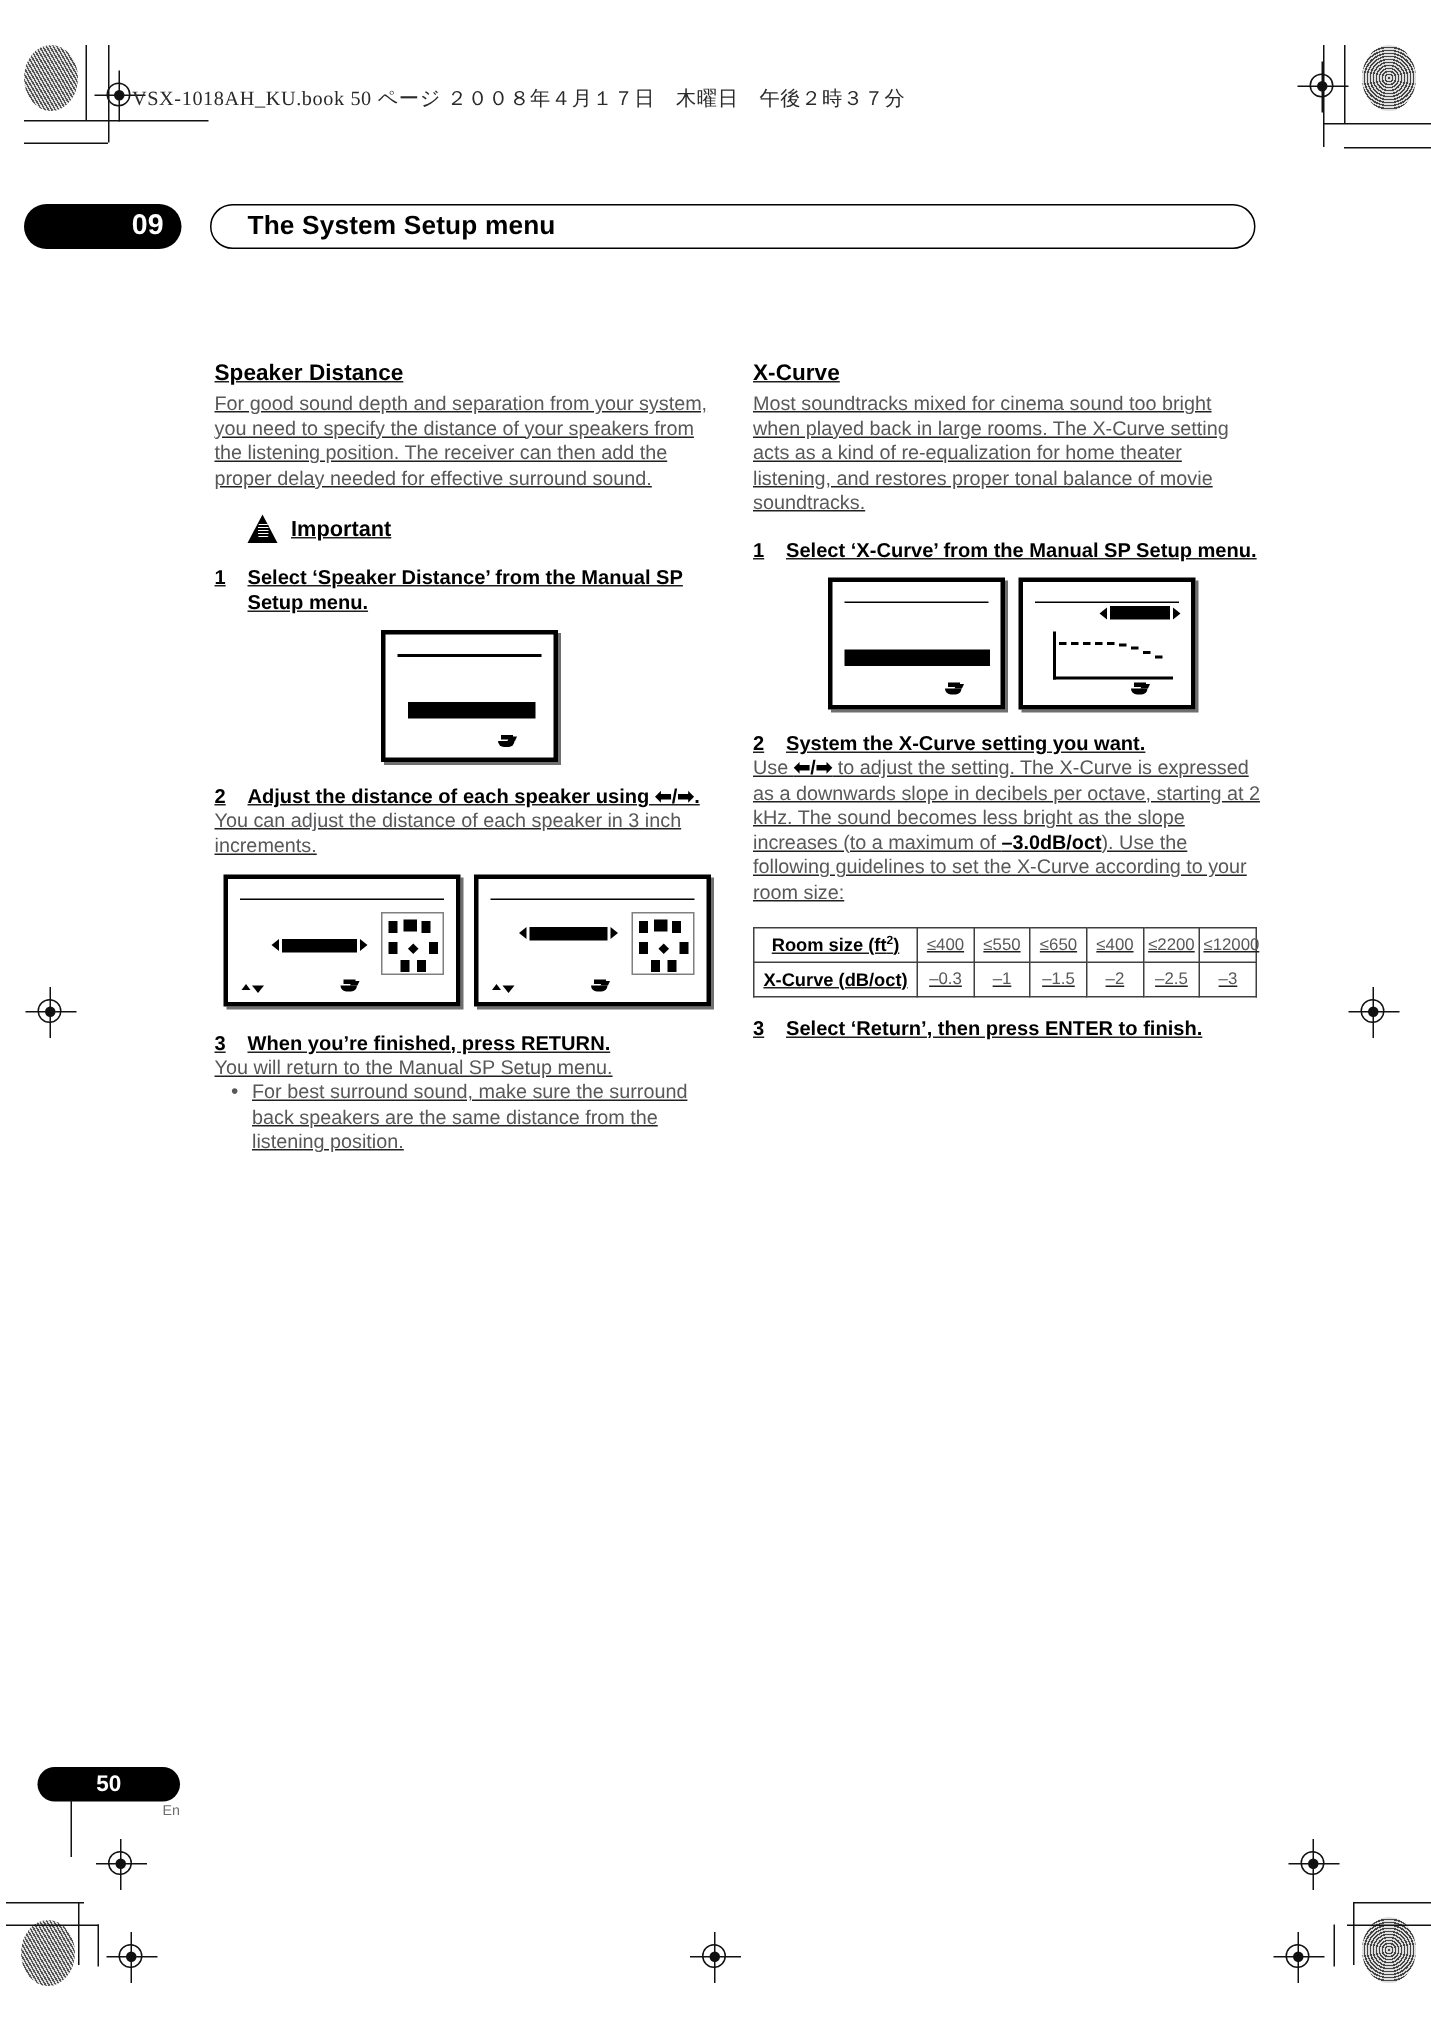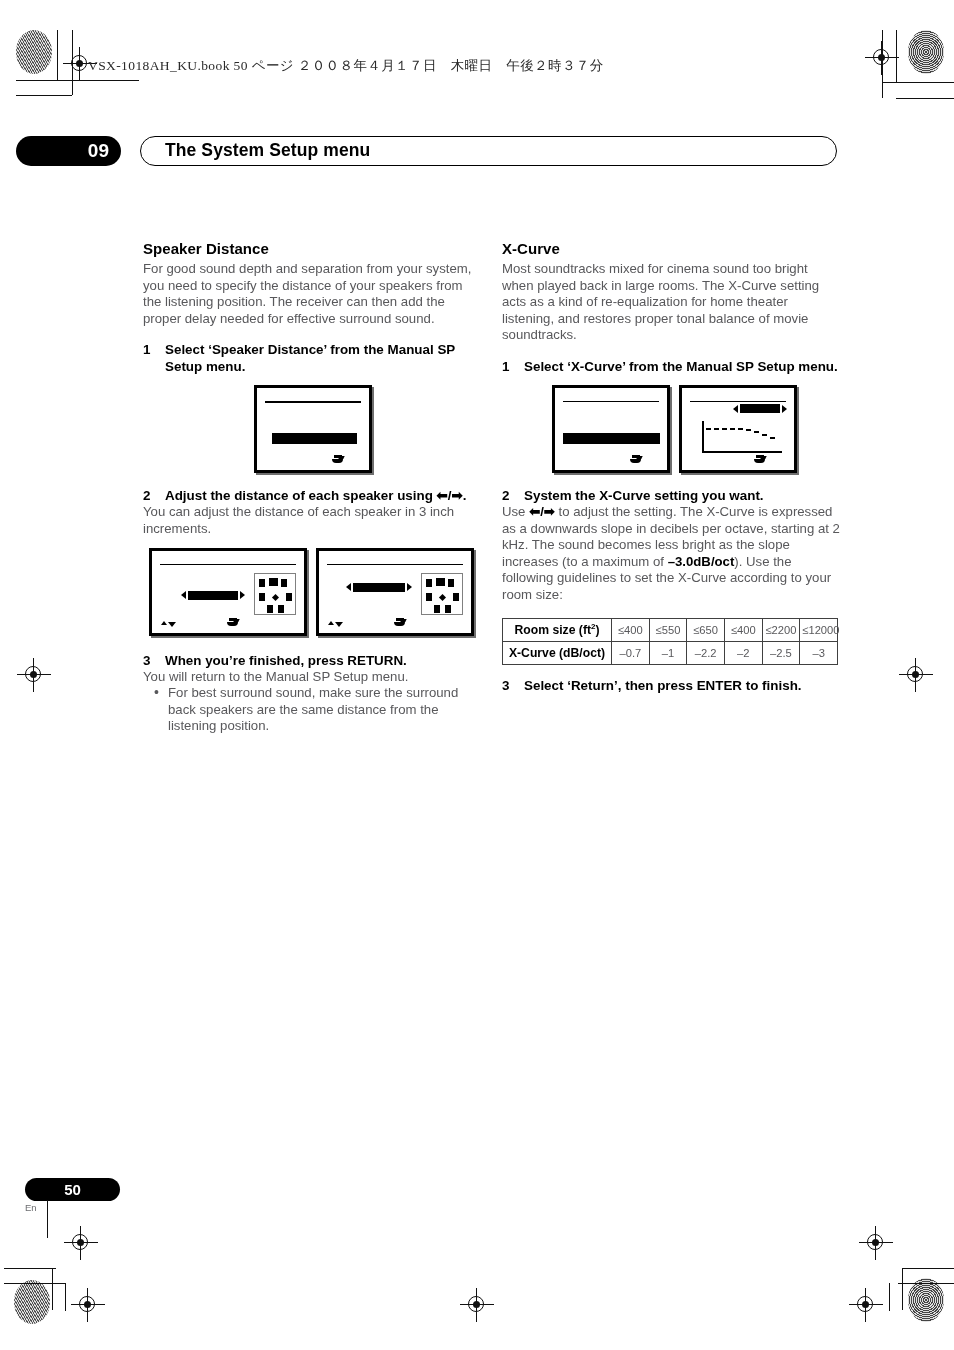--- a/index.html
+++ b/index.html
@@ -115,20 +115,21 @@
     font-weight: bold;
     color: #000;
     letter-spacing: .1px;
   }
 
   
   .col {
     position: absolute;
     top: 240px;
     width: 340px;
+    text-decoration: underline;
   }
   .col-left  { left: 143px; }
   .col-right { left: 502px; }
 
   h2.sec {
     font-size: 15px;
     font-weight: bold;
     color: #000;
     margin: 0 0 4px 0;
     letter-spacing: .05px;
@@ -382,21 +383,21 @@
     font-size: 15px;
     font-weight: bold;
     text-align: center;
     line-height: 23px;
   }
   .pagelang {
     position: absolute;
     left: 25px;
     top: 1202px;
     width: 95px;
-    text-align: left;
+    text-align: right;
     font-size: 9.5px;
     color: #6d6e71;
   }
 </style>
 </head>
 <body>
 
 <div id="page">
 
   <div class="halftone flat" style="left:16px; top:30px;"></div>
@@ -482,20 +483,27 @@
 
   <div class="chapter-tab">09</div>
   <div class="chapter-bar"></div>
   <div class="chapter-title">The System Setup menu</div>
 
   <div class="col col-left">
 
     <h2 class="sec">Speaker Distance</h2>
     <p class="body">For good sound depth and separation from your system, you need to specify the distance of your speakers from the listening position. The receiver can then add the proper delay needed for effective surround sound.</p>
 
+    <div class="note-head">
+      <span class="ico-important">
+        <span class="tri"></span>
+          <span class="hand"></span>
+      </span>
+      <span class="label">Important</span>
+    </div>
 
     <div class="step">
       <span class="num">1</span>
       <span class="txt">Select ‘Speaker Distance’ from the Manual SP Setup menu.</span>
     </div>
 
     <div class="screens center" style="margin-top:10px;">
       <div class="osd" style="width:118px;height:88px;">
         <div class="titlerule"></div>
         <div class="bar" style="left:15px; top:45px; width:85px;"></div>
@@ -633,23 +641,23 @@
         <th><span>Room size (ft</span><sup>2</sup><span>)</span></th>
         <td>≤400</td>
         <td>≤550</td>
         <td>≤650</td>
         <td>≤400</td>
         <td>≤2200</td>
         <td>≤12000</td>
       </tr>
       <tr>
         <th>X-Curve (dB/oct)</th>
-        <td>–0.7</td>
+        <td>–0.3</td>
         <td>–1</td>
-        <td>–2.2</td>
+        <td>–1.5</td>
         <td>–2</td>
         <td>–2.5</td>
         <td>–3</td>
       </tr>
     </tbody>
       </table>
 
 
     <div class="step" style="margin-top:12px;">
       <span class="num">3</span>

